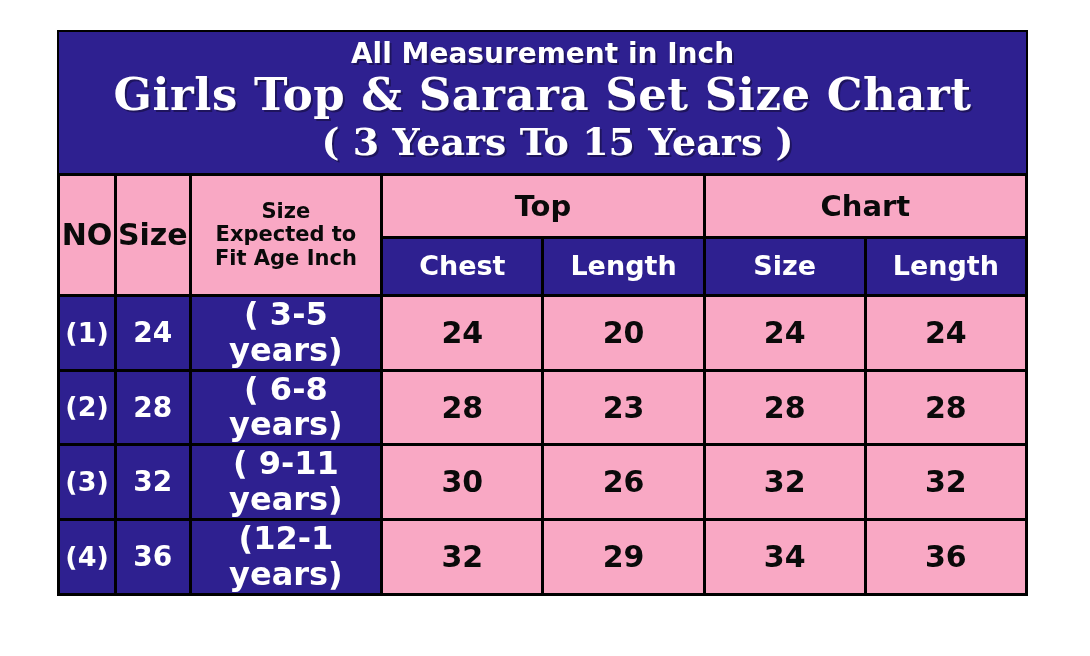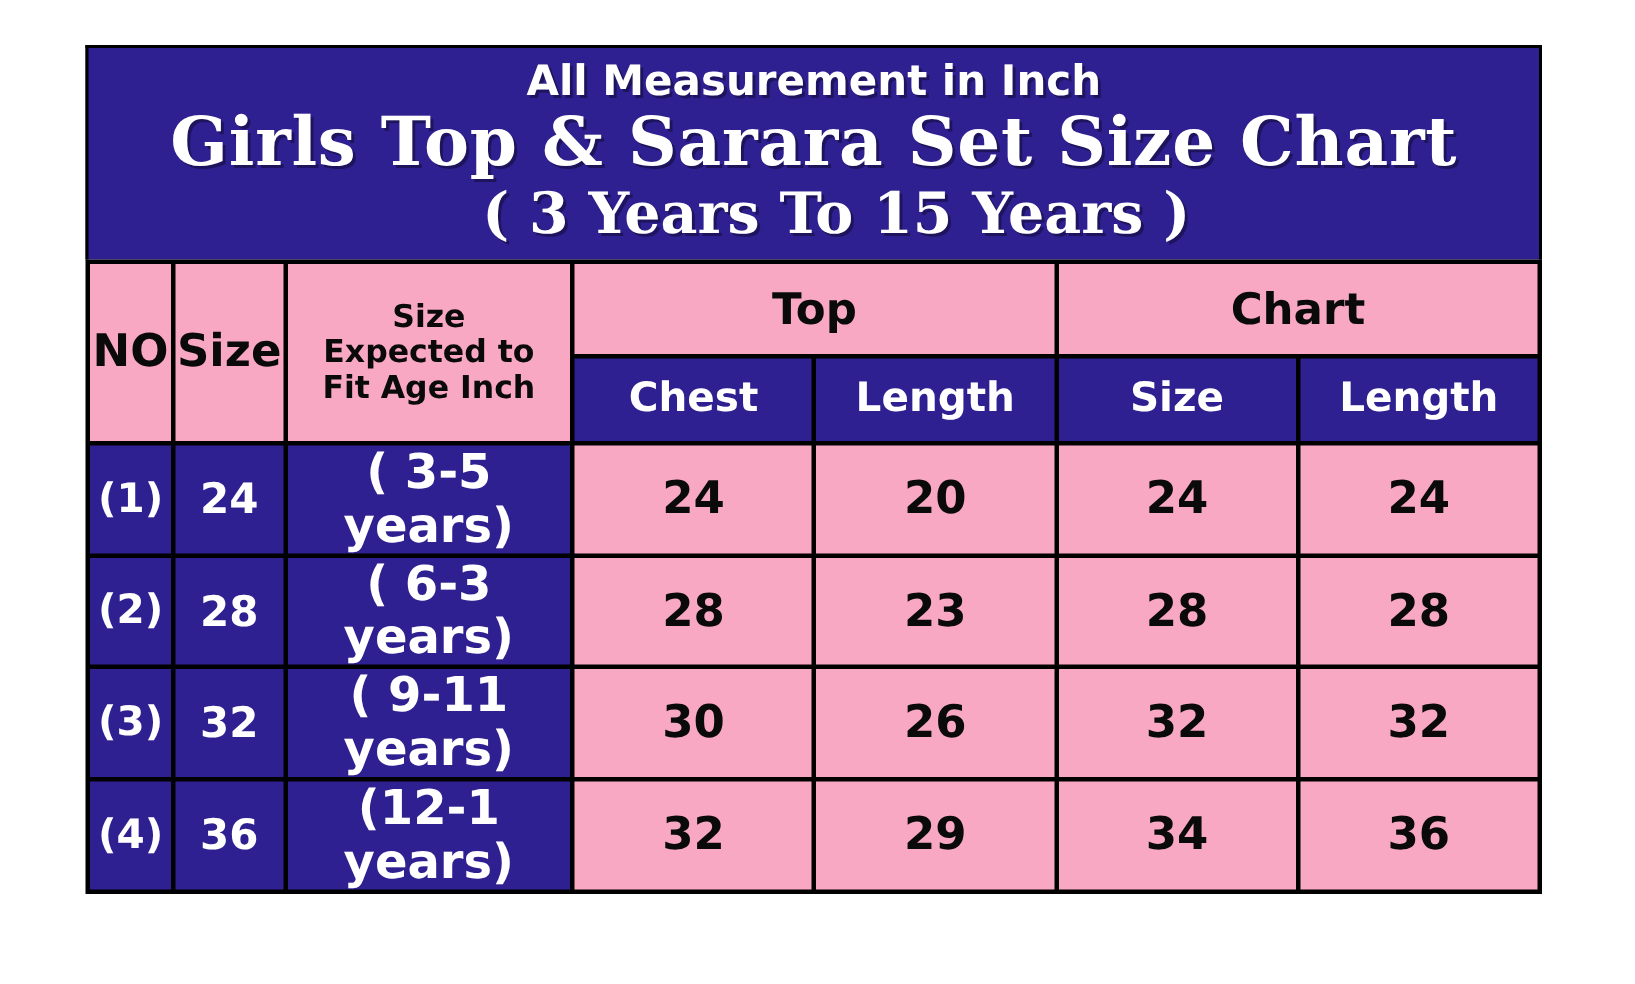--- a/index.html
+++ b/index.html
@@ -159,21 +159,21 @@
         <td class="c-blue d-size">24</td>
         <td class="c-blue d-age">( 3-5 years)</td>
         <td class="c-pink d-val">24</td>
         <td class="c-pink d-val">20</td>
         <td class="c-pink d-val">24</td>
         <td class="c-pink d-val">24</td>
       </tr>
       <tr class="data-row">
         <td class="c-blue d-no">(2)</td>
         <td class="c-blue d-size">28</td>
-        <td class="c-blue d-age">( 6-3 years)</td>
+        <td class="c-blue d-age">( 6-8 years)</td>
         <td class="c-pink d-val">28</td>
         <td class="c-pink d-val">23</td>
         <td class="c-pink d-val">28</td>
         <td class="c-pink d-val">28</td>
       </tr>
       <tr class="data-row">
         <td class="c-blue d-no">(3)</td>
         <td class="c-blue d-size">32</td>
         <td class="c-blue d-age">( 9-11 years)</td>
         <td class="c-pink d-val">30</td>

